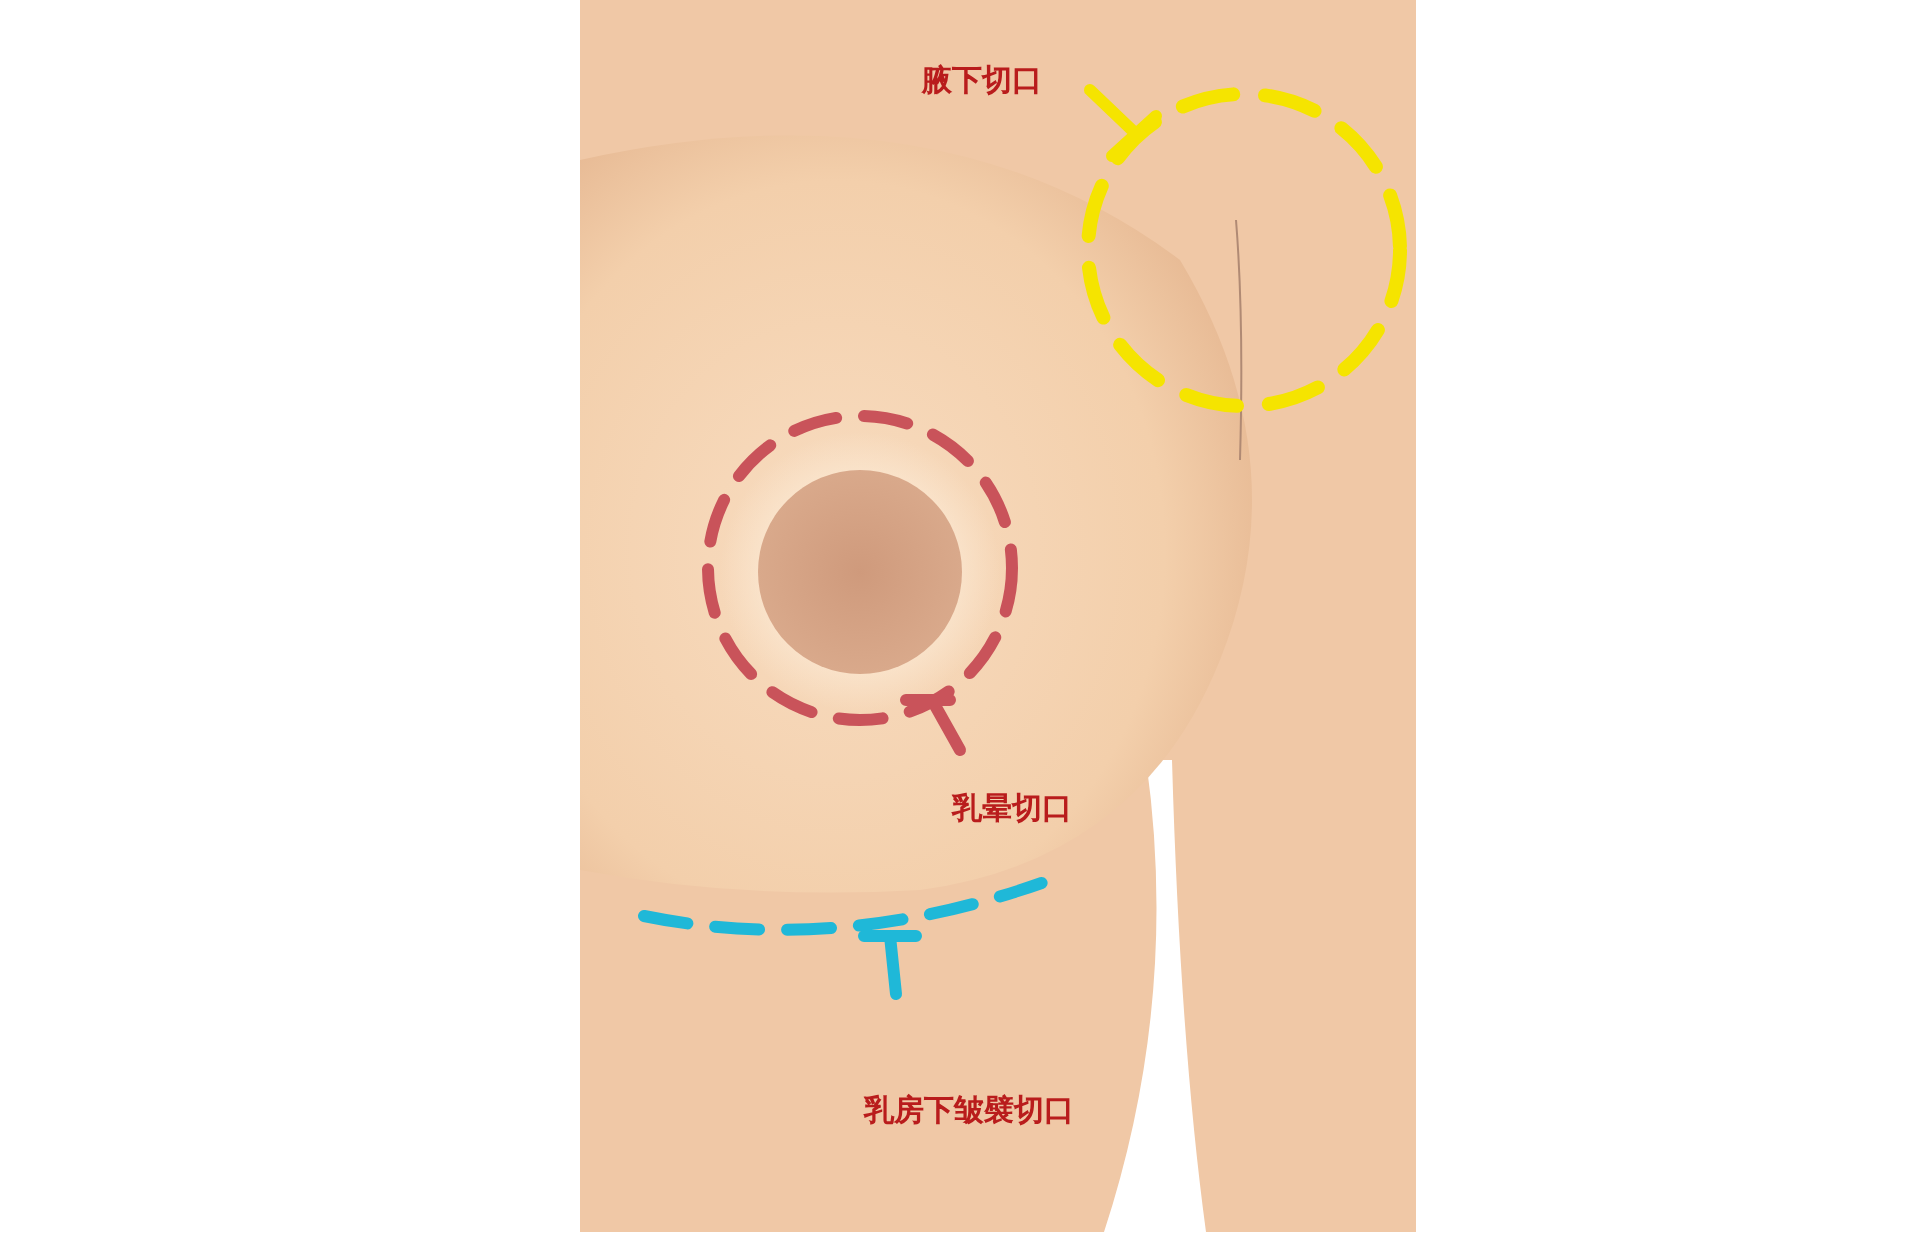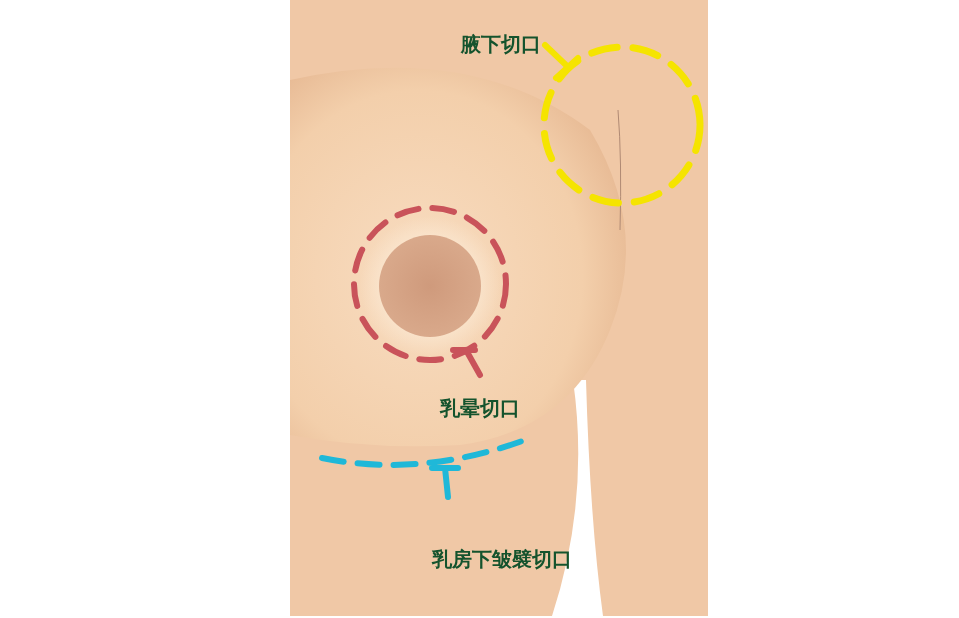--- a/index.html
+++ b/index.html
@@ -1,20 +1,20 @@
 <!DOCTYPE html>
 <html><head>
 <meta charset="utf-8">
 <style>
   html, body { margin:0; padding:0; background:#ffffff; }
   body { width:959px; height:618px; position:relative; overflow:hidden;
          font-family: "DejaVu Sans", sans-serif; }
   .panel { position:absolute; left:290px; top:0; width:418px; height:616px; }
   .panel svg { position:absolute; left:0; top:0; }
-  .label { position:absolute; font-size:20px; font-weight:bold; color:#14532d;
+  .label { position:absolute; font-size:15px; font-weight:bold; color:#b91c1c;
            white-space:nowrap; letter-spacing:0; }
 </style>
 </head>
 <body>
 
 <div class="panel">
   <svg width="418" height="616" viewBox="0 0 418 616">
     <defs>
       <radialGradient id="breastGrad" cx="0.38" cy="0.55" r="0.7">
         <stop offset="0" stop-color="#f8dcc0"></stop>
@@ -47,14 +47,14 @@
 
     <circle cx="332" cy="125" r="78" fill="none" stroke="#f5e400" stroke-width="7" stroke-dasharray="26 16" stroke-linecap="round"></circle>
     <path d="M255 45 L277 66 M266 78 L288 58" stroke="#f5e400" stroke-width="6" stroke-linecap="round" fill="none"></path>
 
     <path d="M32 458 Q130 478 235 440" fill="none" stroke="#1fb8d8" stroke-width="6" stroke-dasharray="22 14" stroke-linecap="round"></path>
     <path d="M142 468 L168 468 M155 468 L158 497" stroke="#1fb8d8" stroke-width="6" stroke-linecap="round" fill="none"></path>
   </svg>
 </div>
 
 <div class="label" style="left:461px; top:31px;">腋下切口</div>
-<div class="label" style="left:440px; top:395px;">乳晕切口</div>
+<div class="label" style="left:476px; top:395px;">乳晕切口</div>
 <div class="label" style="left:432px; top:546px;">乳房下皱襞切口</div>
 
 </body></html>

